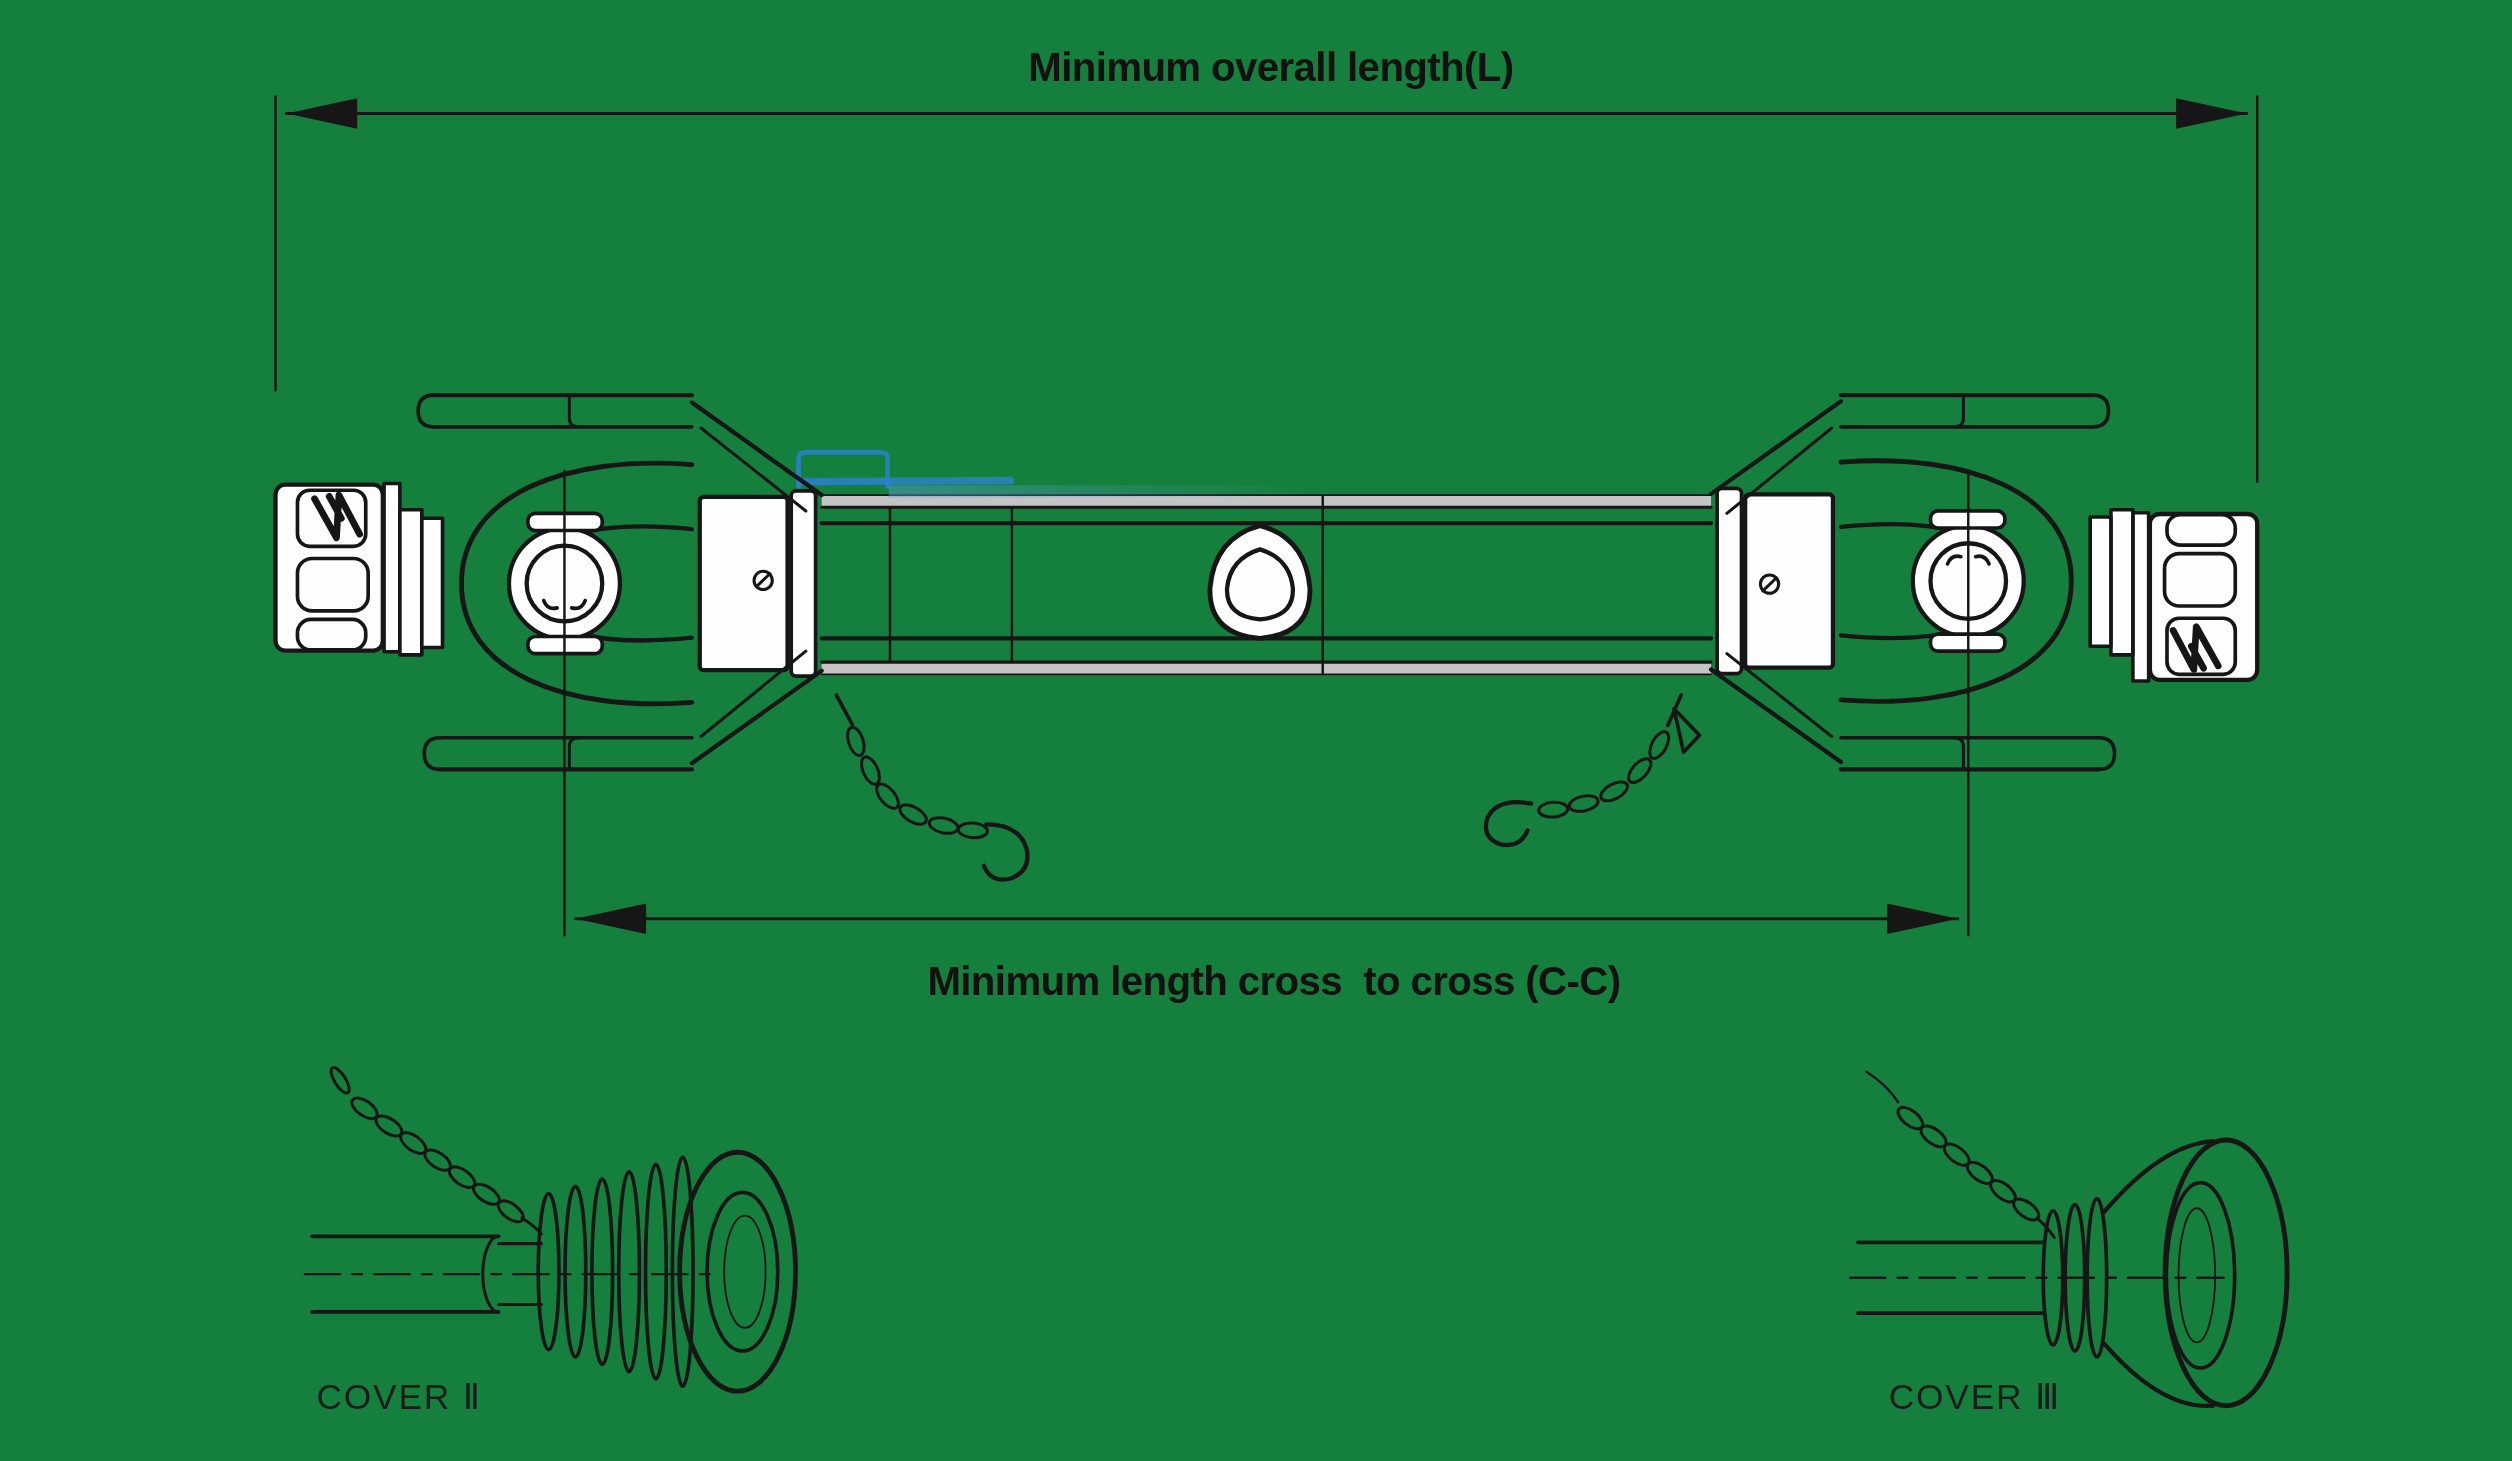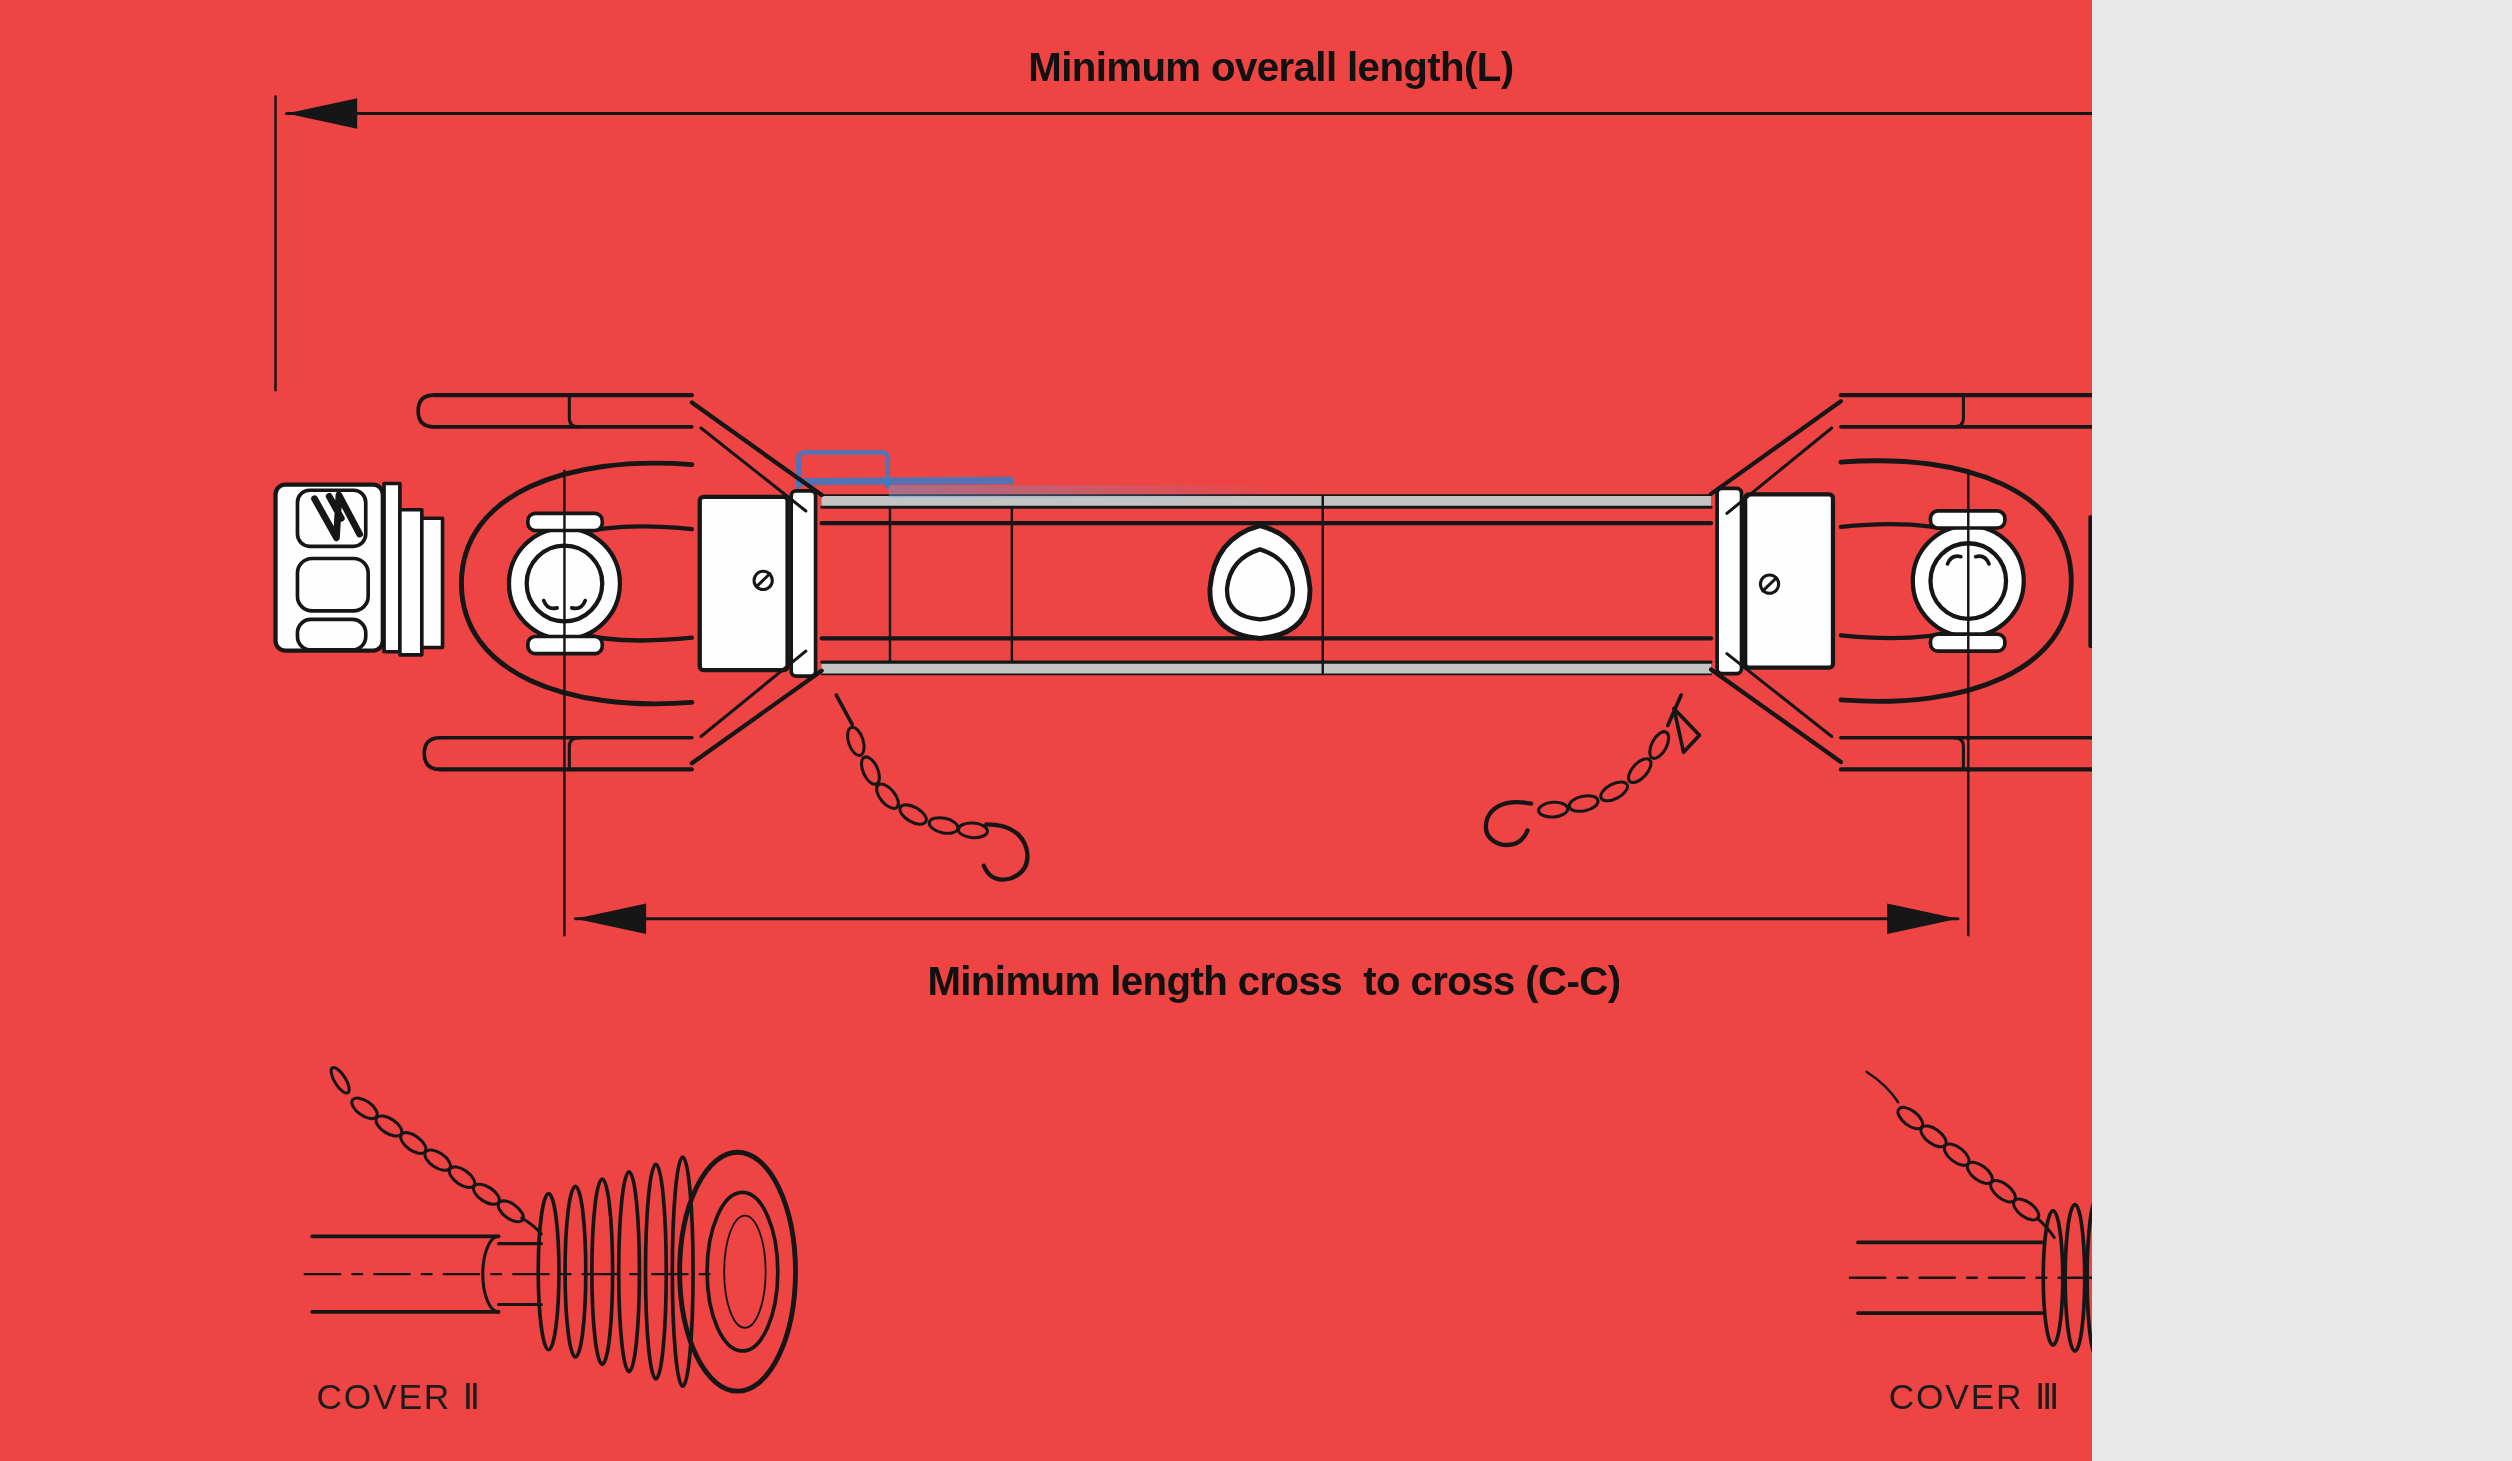--- a/index.html
+++ b/index.html
@@ -1,16 +1,16 @@
 <!DOCTYPE html>
 <html style="font-size:9.8px"><head>
 <meta charset="utf-8">
 <style>
   html,body{margin:0;padding:0;background:#e8e8e8;}
-  .page{position:relative;width:2092px;height:1462px;background:#ef4444;overflow:hidden;
+  .page{position:relative;width:2512px;height:1462px;background:#15803d;overflow:hidden;
         font-family:"Liberation Sans",sans-serif;}
   svg{display:block}
   .ink{stroke:#161616;fill:none;stroke-linecap:round;stroke-linejoin:round;}
   .inkfill{stroke:#161616;fill:#fefefe;stroke-linejoin:round;}
   .solid{fill:#161616;stroke:none;}
   .dim-label{font-family:"Liberation Sans",sans-serif;font-weight:bold;font-size:66px;
              fill:#111;letter-spacing:-1px;white-space:pre;}
   .cover-label{font-family:"Liberation Sans","DejaVu Sans",sans-serif;font-weight:400;
                font-size:58px;fill:#1c1c1c;letter-spacing:3px;white-space:pre;}
   .gray-band{fill:#c4c4c4;stroke:none;}

